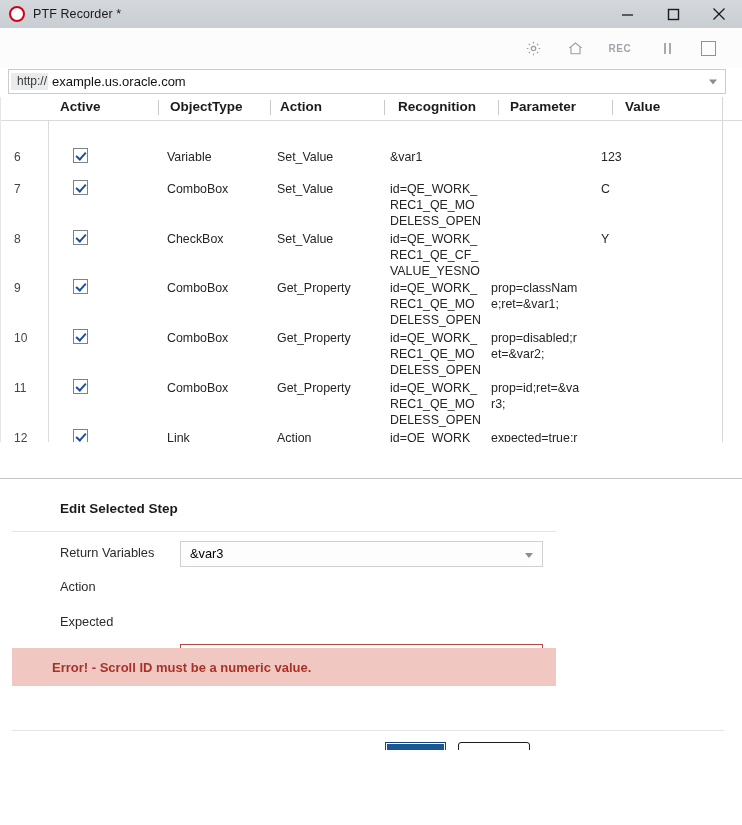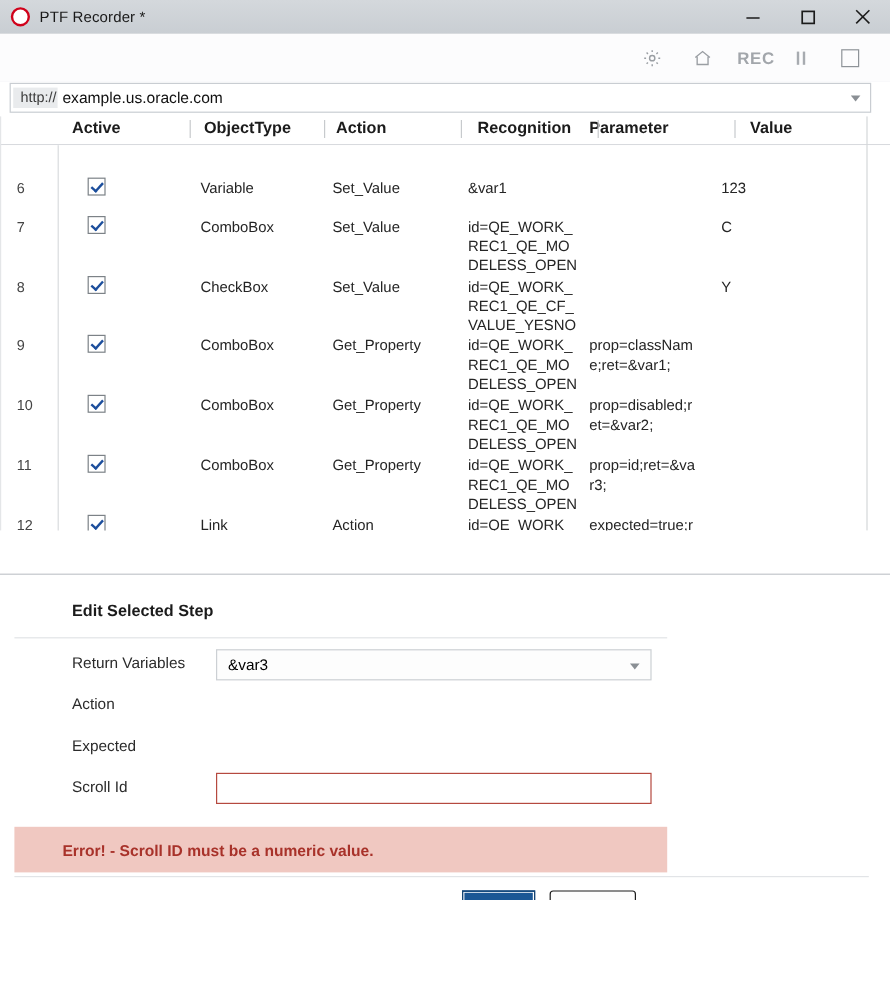--- a/index.html
+++ b/index.html
@@ -37,21 +37,21 @@
     position:absolute;left:0;top:28px;width:742px;height:40px;
     background:#fcfcfd;border-bottom:1px solid #eceef0;
     display:flex;align-items:center;justify-content:flex-end;
   }
   .tb-item{
     height:40px;display:flex;align-items:center;justify-content:center;
     color:#9a9ea3;
   }
   .tb-gear{width:34px;margin-right:10px;}
   .tb-home{width:30px;margin-right:12px;}
-  .tb-rec{width:36px;font-size:14px;font-weight:bold;letter-spacing:.6px;color:#a2a6ab;margin-right:6px;}
+  .tb-rec{width:36px;font-size:10px;font-weight:bold;letter-spacing:.6px;color:#a2a6ab;margin-right:16px;}
   .tb-pause{width:26px;margin-right:8px;}
   .tb-stop{width:40px;margin-right:14px;}
   .pausebar{display:inline-block;width:2px;height:11px;background:#a7abb0;margin:0 1.5px;}
   .stopsq{width:13px;height:13px;border:1.6px solid #8e9398;}
 
   
   .urlrow{
     position:absolute;left:0;top:68px;width:742px;height:28px;
     background:#fff;display:flex;align-items:center;
   }
@@ -123,21 +123,21 @@
   }
   .fctrl .fval{position:absolute;left:9px;top:4px;font-size:12.8px;color:#000000;}
   .fctrl .fcaret{
     position:absolute;right:9px;top:11px;width:0;height:0;
     border-left:4px solid transparent;border-right:4px solid transparent;
     border-top:5px solid #8a8f94;
   }
   .fctrl.error{border:1.4px solid #b5493f;background:#fff;}
 
   .errbanner{
-    position:absolute;left:12px;top:689px;width:544px;height:38px;
+    position:absolute;left:12px;top:648px;width:544px;height:38px;
     background:#f0c8c1;display:flex;align-items:center;box-sizing:border-box;
   }
   .errtext{margin-left:40px;font-size:13px;color:#a8322a;font-weight:bold;}
   .btnrule{position:absolute;left:12px;top:730px;width:712px;height:1px;background:#e2e4e7;}
 
   .btnrow{position:absolute;left:0;top:742px;width:742px;height:34px;}
   .btn{
     position:absolute;height:32px;box-sizing:border-box;
     display:flex;align-items:center;justify-content:center;
     font-size:13.5px;
@@ -221,21 +221,21 @@
     <span class="url-host">example.us.oracle.com</span>
     <span class="url-caret"></span>
   </div>
 
   <div class="tablewrap">
     <div class="thead" id="thead">
         <div class="th" style="left: 60px;">Active</div>
         <div class="th" style="left: 170px;">ObjectType</div>
         <div class="th" style="left: 280px;">Action</div>
         <div class="th" style="left: 398px;">Recognition</div>
-        <div class="th" style="left: 491px;">Parameter</div>
+        <div class="th" style="left: 510px;">Parameter</div>
         <div class="th" style="left: 625px;">Value</div>
         <div class="thsep" style="left: 158px;"></div>
         <div class="thsep" style="left: 270px;"></div>
         <div class="thsep" style="left: 384px;"></div>
         <div class="thsep" style="left: 498px;"></div>
         <div class="thsep" style="left: 612px;"></div>
       </div>
     <div class="tbody" id="tbody">
       <div class="vrule"></div>
     <div class="row" style="top: 22px; height: 32px;">

